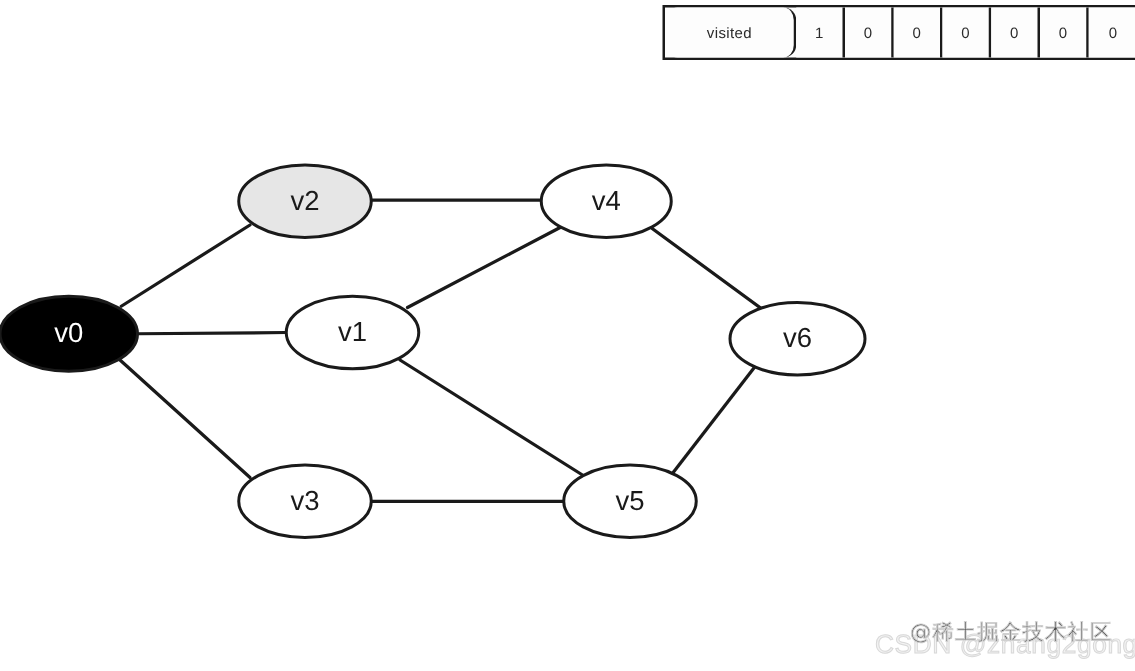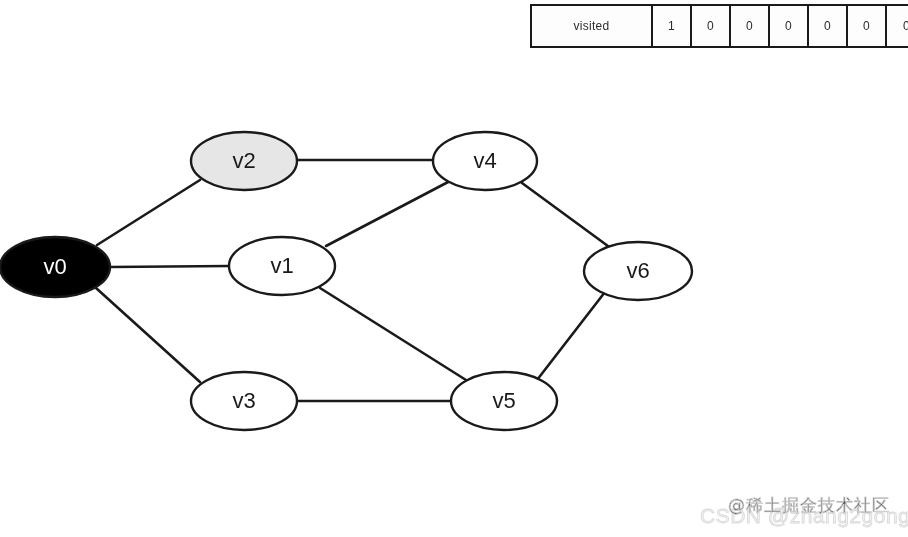--- a/index.html
+++ b/index.html
@@ -72,21 +72,22 @@
     justify-content: center;
     font-size: 12px;
     color: #2b2b2b;
     background: #fdfdfd;
     letter-spacing: 0.3px;
   }
   #visited-table .tcell:last-child {
     border-right: none;
   }
   #visited-table .tcell.label-cell {
-    width: 121px;
+    width: 105px;
+    border-radius: 10px;
   }
   #visited-table .tcell.data-cell {
     width: 39px;
   }
 
   
   .watermark {
     position: absolute;
     white-space: nowrap;
     pointer-events: none;

